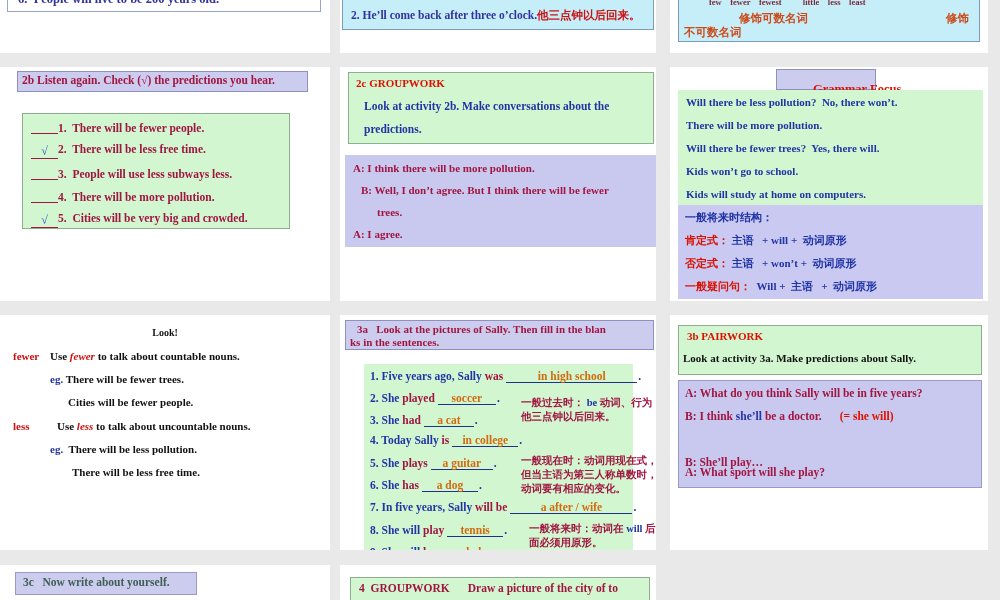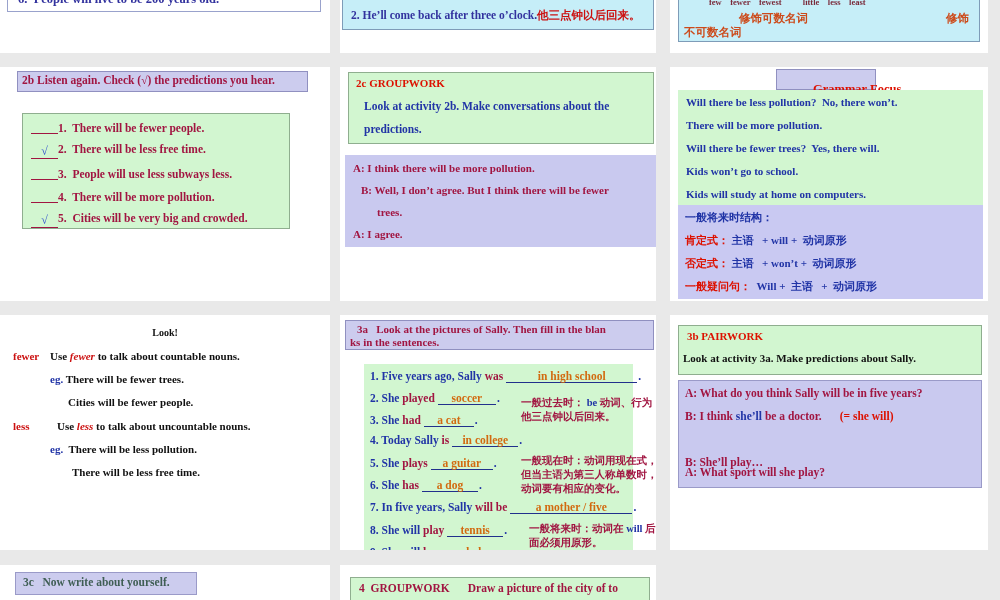--- a/index.html
+++ b/index.html
@@ -125,21 +125,21 @@
       <div class="abs cr f11" style="left:11px;top:2px;">3a   Look at the pictures of Sally. Then fill in the blan</div>
       <div class="abs cr f11" style="left:4px;top:15px;">ks in the sentences.</div>
     </div>
     <div class="box grnbox-nb" style="left:5px;top:49px;width:269px;height:197px;margin-left:19px;">
       <div class="abs f115" style="left:6px;top:6px;"><span class="bl">1. Five years ago, Sally </span><span class="cr">was</span><span class="ans" style="width:131px;">in high school</span><span class="bl">.</span></div>
       <div class="abs f115" style="left:6px;top:28px;"><span class="bl">2. She </span><span class="cr">played</span><span class="ans" style="width:58px;">soccer</span><span class="bl">.</span></div>
       <div class="abs f115" style="left:6px;top:50px;"><span class="bl">3. She </span><span class="cr">had</span><span class="ans" style="width:50px;">a cat</span><span class="bl">.</span></div>
       <div class="abs f115" style="left:6px;top:70px;"><span class="bl">4. Today Sally </span><span class="cr">is</span><span class="ans" style="width:66px;">in college</span><span class="bl">.</span></div>
       <div class="abs f115" style="left:6px;top:93px;"><span class="bl">5. She </span><span class="cr">plays</span><span class="ans" style="width:62px;">a guitar</span><span class="bl">.</span></div>
       <div class="abs f115" style="left:6px;top:115px;"><span class="bl">6. She </span><span class="cr">has</span><span class="ans" style="width:56px;">a dog</span><span class="bl">.</span></div>
-      <div class="abs f115" style="left:6px;top:137px;"><span class="bl">7. In five years, Sally </span><span class="cr">will be</span><span class="ans" style="width:122px;">a mother / five</span><span class="bl">.</span></div>
+      <div class="abs f115" style="left:6px;top:137px;"><span class="bl">7. In five years, Sally </span><span class="cr">will be</span><span class="ans" style="width:122px;">a after / wife</span><span class="bl">.</span></div>
       <div class="abs f115" style="left:6px;top:160px;"><span class="bl">8. She will </span><span class="cr">play</span><span class="ans" style="width:56px;">tennis</span><span class="bl">.</span></div>
       <div class="abs f115" style="left:6px;top:182px;"><span class="bl">9. She will </span><span class="cr">have</span><span class="ans" style="width:50px;">a baby</span><span class="bl">.</span></div>
       <div class="abs f10" style="left:157px;top:32px;"><span class="cr">一般过去时： </span><span class="bl">be</span><span class="cr"> 动词、行为</span><br><span class="cr">他三点钟以后回来。</span></div>
       <div class="abs cr f10" style="left:157px;top:90px;"><span>一般现在时：动词用现在式，</span><br><span>但当主语为第三人称单数时，</span><br><span>动词要有相应的变化。</span></div>
       <div class="abs f10" style="left:165px;top:158px;"><span class="cr">一般将来时：动词在 </span><span class="bl">will</span><span class="cr"> 后</span><br><span class="cr">面必须用原形。</span></div>
     </div>
   </div>
 
   <div class="slide" style="left:670px;top:315px;width:318px;height:235px;">
     <div class="box grnbox" style="left:8px;top:10px;width:302px;height:48px;">

